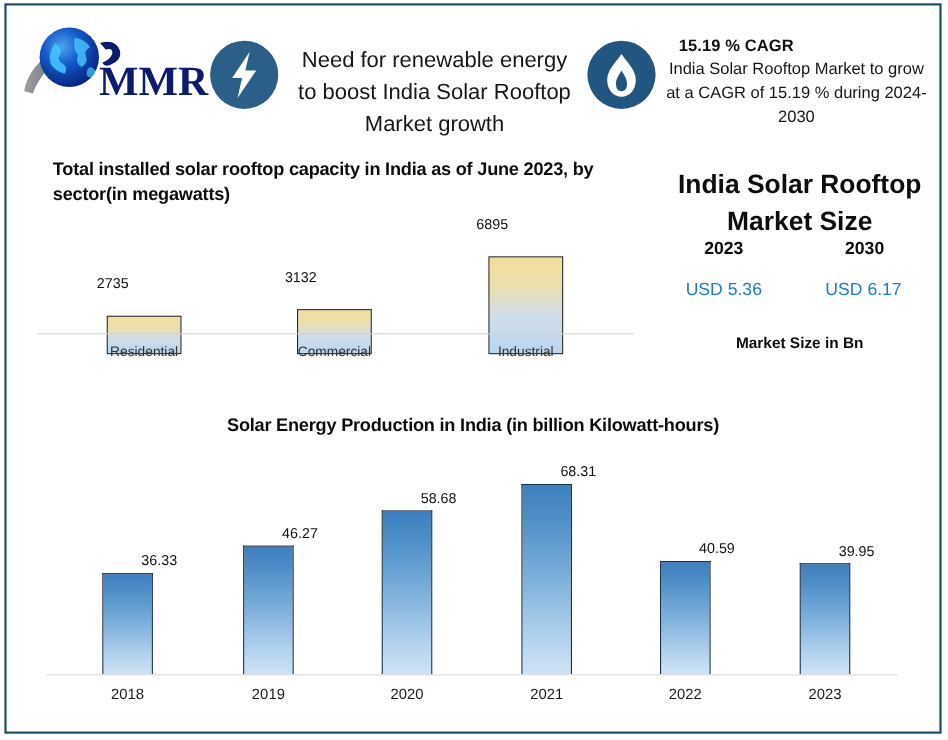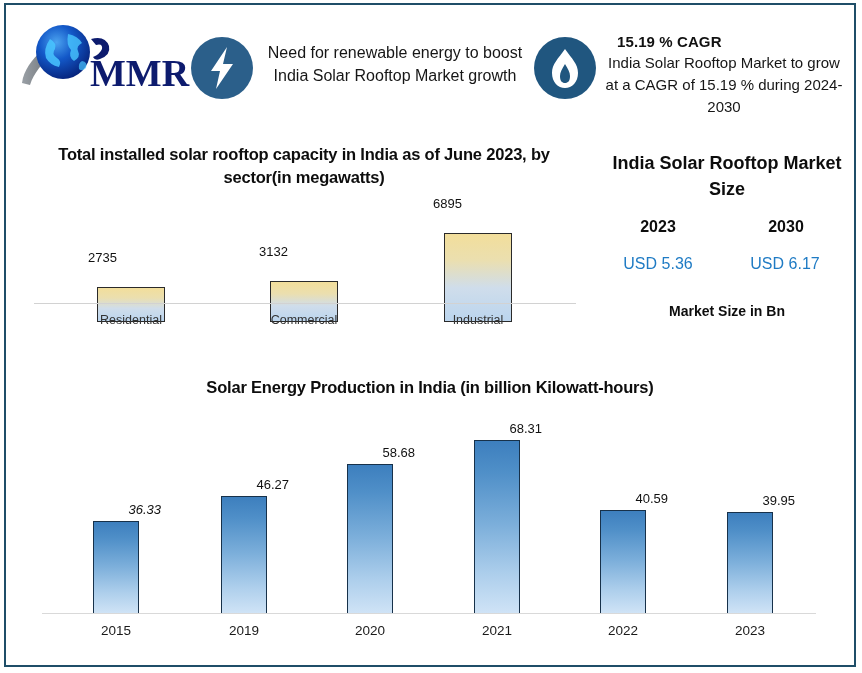--- a/index.html
+++ b/index.html
@@ -18,45 +18,45 @@
   #logo svg{display:block;}
 
   
   .badge{position:absolute;border-radius:50%;}
   #bolt-badge{left:185px;top:32px;width:62px;height:62px;background:#2B5F8A;}
   #flame-badge{left:528px;top:32px;width:62px;height:62px;background:#20567F;}
   .badge svg{position:absolute;left:0;top:0;}
 
   #bolt-text{
     position:absolute;left:258px;top:36px;width:262px;
-    text-align:center;font-size:16px;color:#161616;line-height:1.45;
+    text-align:center;font-size:20px;color:#161616;line-height:1.45;
   }
 
   #cagr-block{position:absolute;left:598px;top:28px;width:240px;}
   #cagr-head{font-size:15px;font-weight:bold;color:#111;letter-spacing:.1px;margin-left:13px;}
   #cagr-text{margin-top:2px;font-size:15px;color:#161616;line-height:1.45;text-align:center;}
 
   
   #chart1{position:absolute;left:14px;top:126px;width:570px;height:225px;}
   #chart1-title{
-    position:absolute;left:28px;top:12px;width:512px;text-align:center;
+    position:absolute;left:28px;top:12px;width:512px;
     font-size:16.5px;font-weight:bold;color:#0d0d0d;line-height:1.42;
     letter-spacing:-.2px;
   }
   #c1-plot{position:absolute;left:0;top:76px;width:570px;height:115px;}
   #c1-axis{position:absolute;left:14px;top:172px;width:542px;height:1px;background:#d2d2d2;}
   .c1-bar{position:absolute;bottom:0;border:1.2px solid #2a2a2a;box-sizing:border-box;
     background:linear-gradient(to bottom,#F2DE9B 0%,#EBDFAF 30%,#CFDDEB 62%,#BBD5EE 100%);}
   .c1-val{position:absolute;text-align:left;font-size:13px;color:#111;}
   .c1-lab{position:absolute;text-align:center;font-size:12.5px;color:#333;}
 
   
   #msize{position:absolute;left:596px;top:140px;width:250px;height:185px;}
   #ms-title{position:absolute;left:0;top:6px;width:250px;text-align:center;
-    font-size:18px;font-weight:bold;color:#0d0d0d;line-height:1.42;}
+    font-size:24px;font-weight:bold;color:#0d0d0d;line-height:1.42;}
   .ms-year{position:absolute;top:73px;width:100px;text-align:center;
     font-size:16px;font-weight:bold;color:#0d0d0d;}
   .ms-val{position:absolute;top:110px;width:110px;text-align:center;
     font-size:16px;color:#1F7BC4;}
   #ms-foot{position:absolute;left:0;top:158px;width:250px;text-align:center;
     font-size:14px;font-weight:bold;color:#0d0d0d;}
 
   
   #chart2{position:absolute;left:0;top:360px;width:724px;height:285px;}
   #chart2-title{position:absolute;left:24px;top:13px;width:800px;text-align:center;
@@ -150,22 +150,22 @@
     <div id="chart2-title">Solar Energy Production in India (in billion Kilowatt-hours)</div>
     <div id="c2-plot" style="position: absolute; left: 0px; top: 58px; width: 848px; height: 190px;">
         <div class="c2-bar" style="left: 87px; width: 46px; height: 92.036px;"></div>
         <div class="c2-bar" style="left: 215px; width: 46px; height: 117.217px;"></div>
         <div class="c2-bar" style="left: 341px; width: 46px; height: 148.656px;"></div>
         <div class="c2-bar" style="left: 468px; width: 46px; height: 173.052px;"></div>
         <div class="c2-bar" style="left: 594px; width: 46px; height: 102.828px;"></div>
         <div class="c2-bar" style="left: 721px; width: 46px; height: 101.207px;"></div>
       </div>
     <div id="c2-axis"></div>
-  <div class="c2-val" style="left: 65px; width: 90px; top: 136.964px; font-style: italic;">36.33</div>
-      <div class="c2-lab" style="left: 65px; width: 90px; top: 258px;">2015</div>
+  <div class="c2-val" style="left: 65px; width: 90px; top: 136.964px;">36.33</div>
+      <div class="c2-lab" style="left: 65px; width: 90px; top: 258px;">2018</div>
       <div class="c2-val" style="left: 193px; width: 90px; top: 111.783px;">46.27</div>
       <div class="c2-lab" style="left: 193px; width: 90px; top: 258px;">2019</div>
       <div class="c2-val" style="left: 319px; width: 90px; top: 80.344px;">58.68</div>
       <div class="c2-lab" style="left: 319px; width: 90px; top: 258px;">2020</div>
       <div class="c2-val" style="left: 446px; width: 90px; top: 55.948px;">68.31</div>
       <div class="c2-lab" style="left: 446px; width: 90px; top: 258px;">2021</div>
       <div class="c2-val" style="left: 572px; width: 90px; top: 126.172px;">40.59</div>
       <div class="c2-lab" style="left: 572px; width: 90px; top: 258px;">2022</div>
       <div class="c2-val" style="left: 699px; width: 90px; top: 127.793px;">39.95</div>
       <div class="c2-lab" style="left: 699px; width: 90px; top: 258px;">2023</div>

